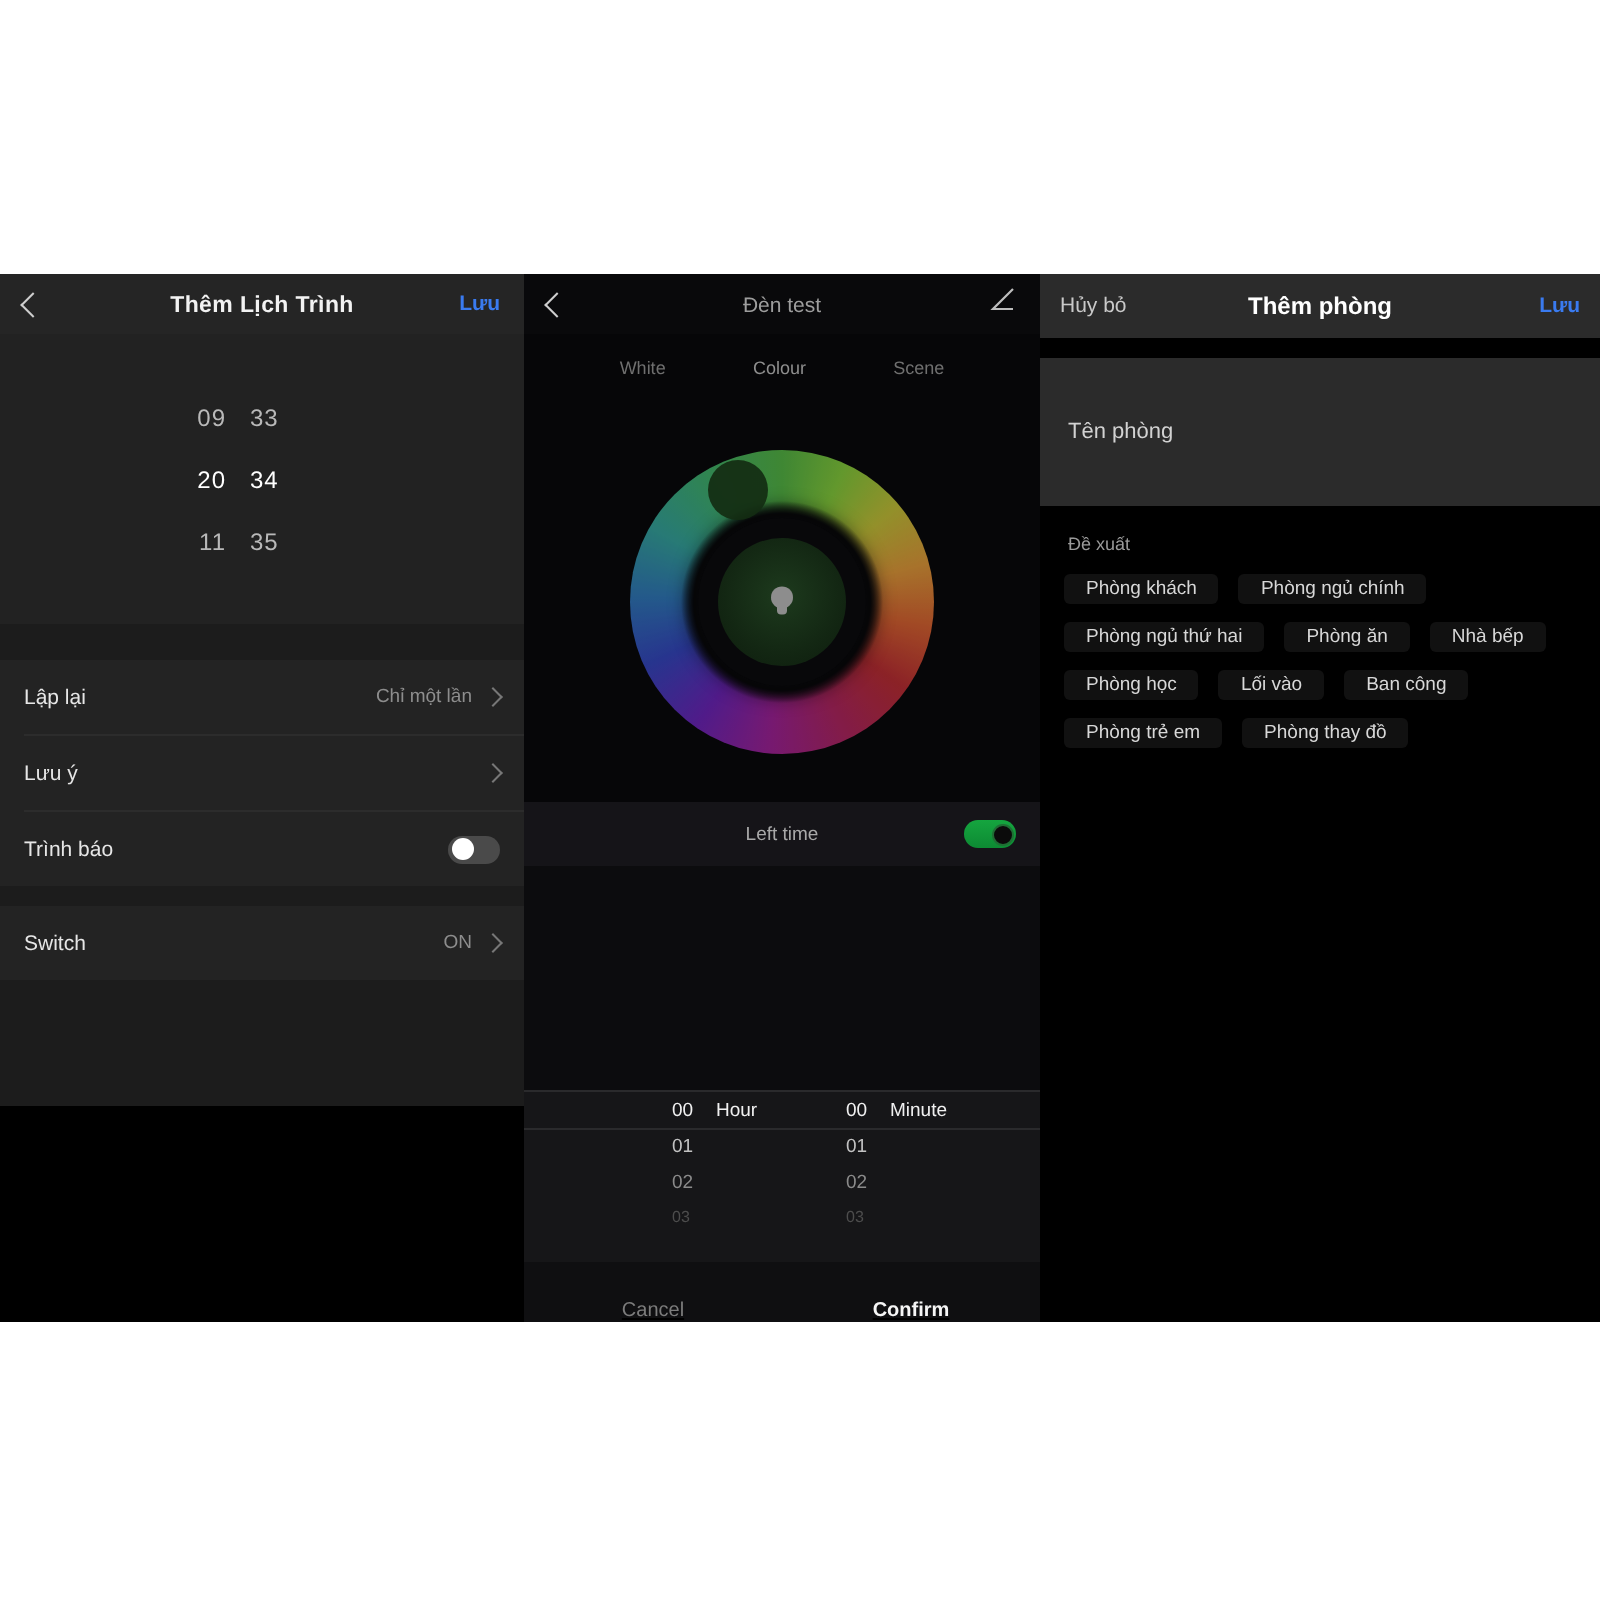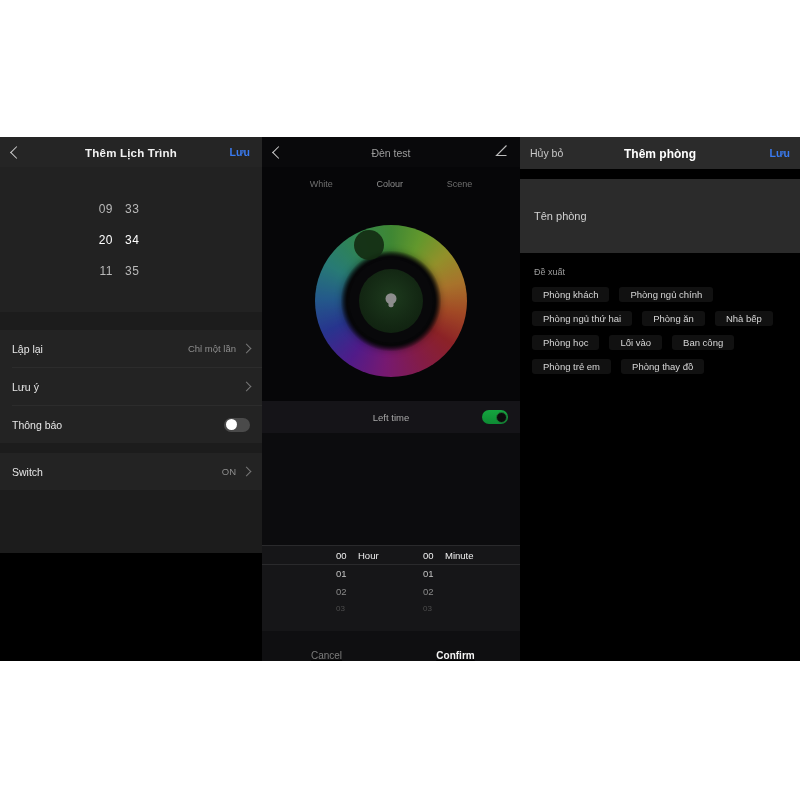--- a/index.html
+++ b/index.html
@@ -175,21 +175,21 @@
 
       <div class="row">
         <span class="lbl">Lưu ý</span>
         <span class="val">
           <span class="chev chev-r"></span>
         </span>
       </div>
       <div class="rowsep"></div>
 
       <div class="row">
-        <span class="lbl">Thông báo</span>
+        <span class="lbl">Trình báo</span>
         <span class="val">
           <span class="toggle off">
             <span class="knob"></span>
           </span>
         </span>
       </div>
     </div>
 
     <div class="p1-spacer"></div>
 

